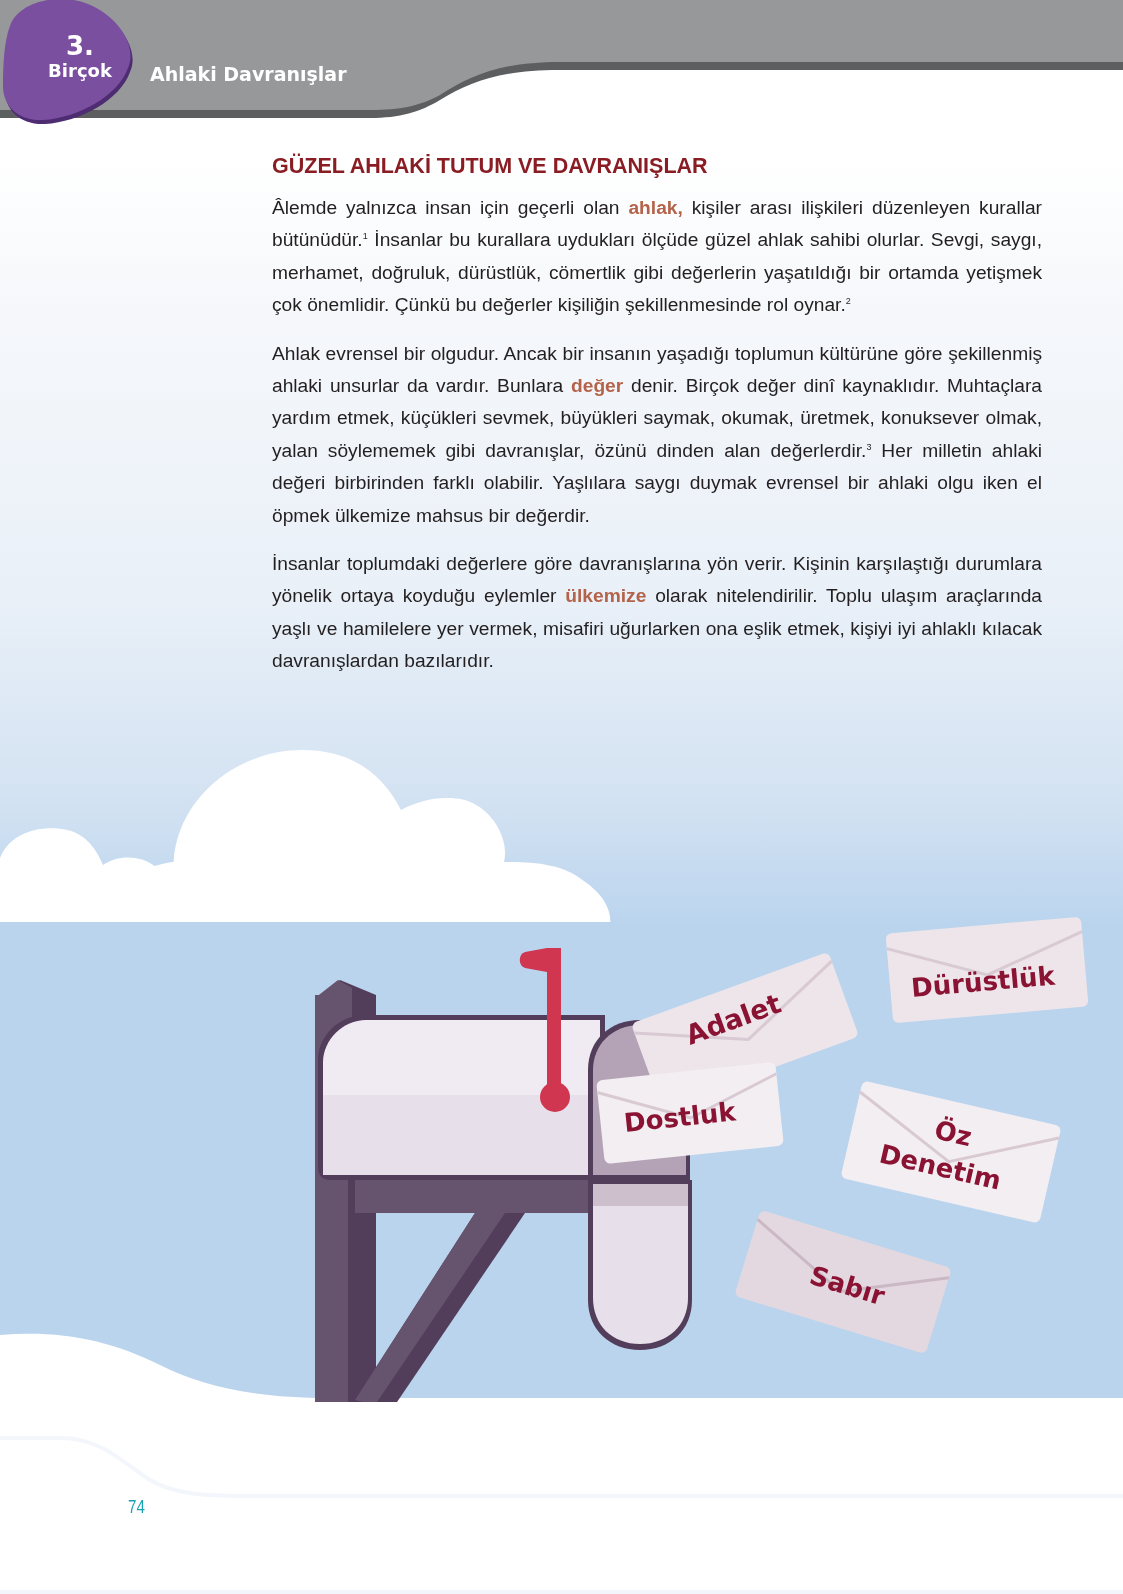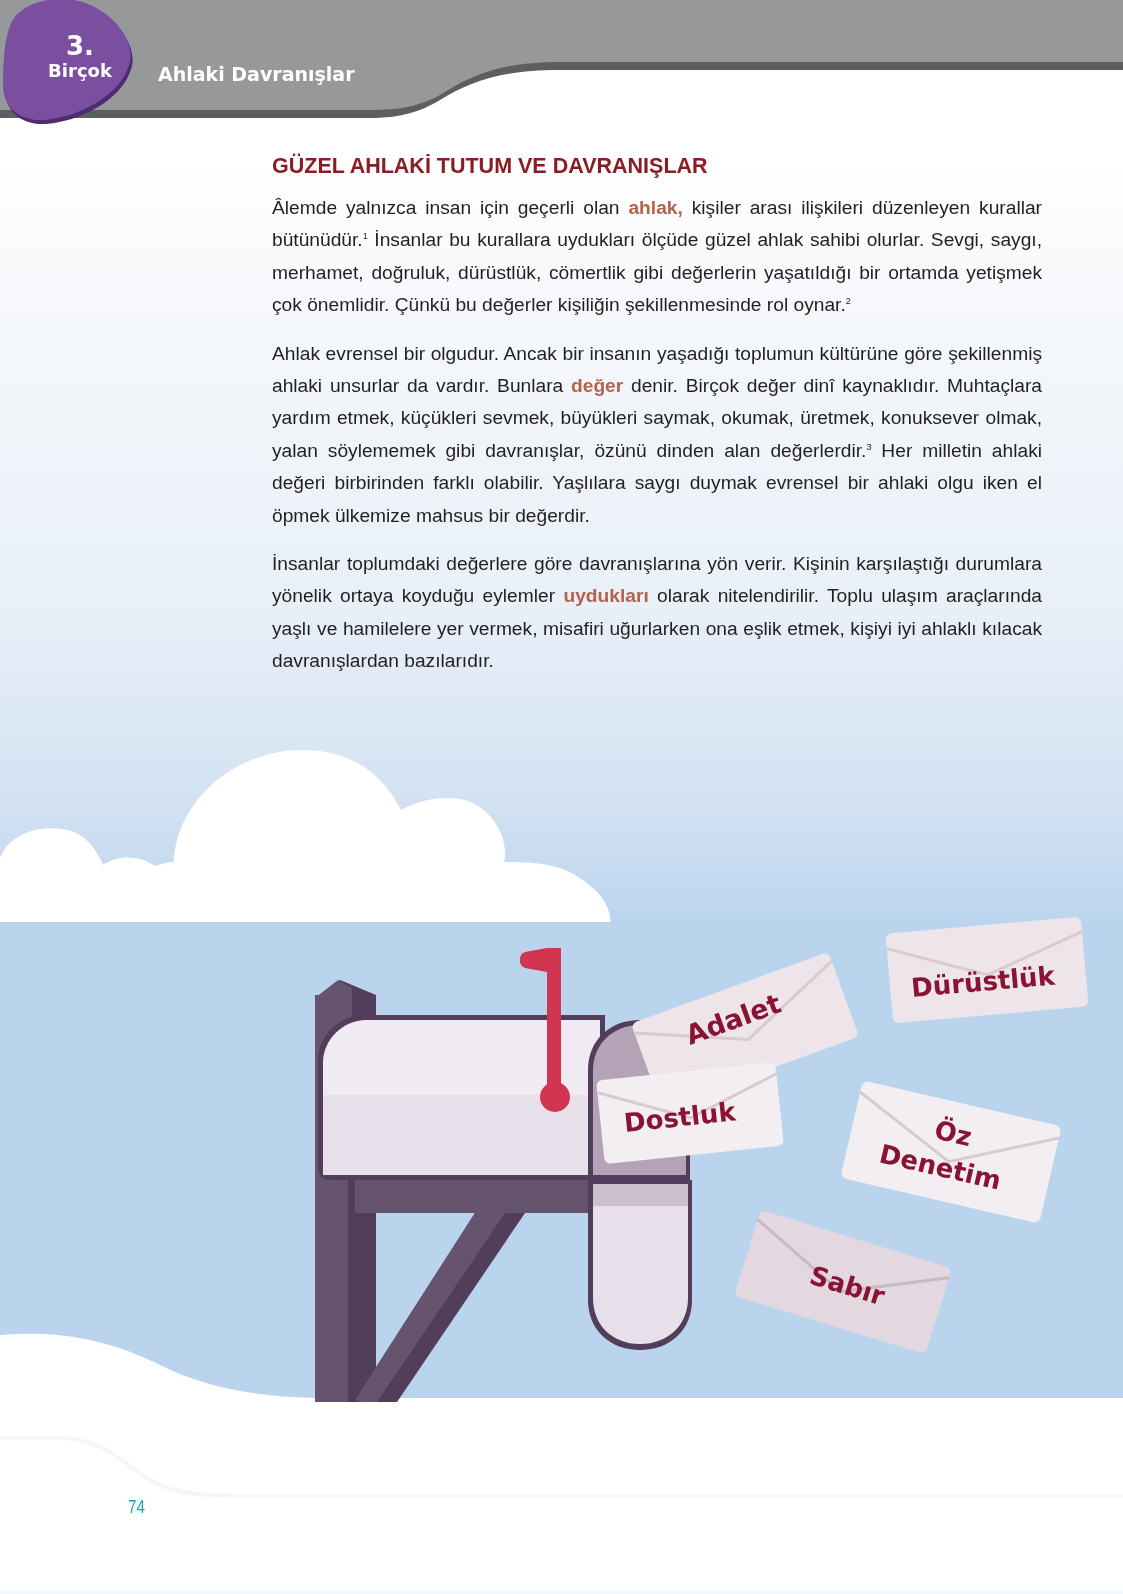--- a/index.html
+++ b/index.html
@@ -15,21 +15,21 @@
   }
   
   .header-svg { position: absolute; left: 0; top: 0; }
   .unit-badge {
     position: absolute; left: 40px; top: 32px; width: 80px; text-align: center;
     color: #ffffff; font-family: "DejaVu Sans", sans-serif; font-weight: bold;
   }
   .unit-number { font-size: 26px; line-height: 28px; display: block; }
   .unit-label { font-size: 18px; line-height: 22px; display: block; }
   .header-title {
-    position: absolute; left: 158px; top: 63px;
+    position: absolute; left: 150px; top: 63px;
     color: #ffffff; font-family: "DejaVu Sans", sans-serif; font-weight: bold; font-size: 19px;
   }
   
   .content {
     position: absolute; left: 272px; top: 152px; width: 770px;
     color: #231f20; font-size: 19.2px; line-height: 32.4px;
   }
   .section-title {
     color: #8a1c23; font-weight: bold; font-size: 21.5px; line-height: 28px;
     margin-bottom: 12px;
@@ -70,21 +70,21 @@
 </div>
 <div class="header-title">Ahlaki Davranışlar</div>
 
 <div class="content">
   <div class="section-title">GÜZEL AHLAKİ TUTUM VE DAVRANIŞLAR</div>
 
   <p class="para"><span>Âlemde yalnızca insan için geçerli olan </span><span class="kw">ahlak,</span><span> kişiler arası ilişkileri düzenleyen kurallar bütünüdür.</span><sup>1</sup><span> İnsanlar bu kurallara uydukları ölçüde güzel ahlak sahibi olurlar. Sevgi, saygı, merhamet, doğruluk, dürüstlük, cömertlik gibi değerlerin yaşatıldığı bir ortamda yetişmek çok önemlidir. Çünkü bu değerler kişiliğin şekil­lenmesinde rol oynar.</span><sup>2</sup></p>
 
   <p class="para"><span>Ahlak evrensel bir olgudur. Ancak bir insanın yaşadığı toplumun kültürüne göre şekillenmiş ahlaki unsurlar da vardır. Bunlara </span><span class="kw">değer</span><span> denir. Birçok değer dinî kaynaklıdır. Muhtaçlara yardım etmek, küçükleri sevmek, büyükleri saymak, okumak, üretmek, konuksever olmak, yalan söylememek gibi davranışlar, özü­nü dinden alan değerlerdir.</span><sup>3</sup><span> Her milletin ahlaki değeri birbirinden farklı olabilir. Yaşlılara saygı duymak evrensel bir ahlaki olgu iken el öpmek ülkemize mahsus bir değerdir.</span></p>
 
-  <p class="para"><span>İnsanlar toplumdaki değerlere göre davranışlarına yön verir. Kişinin karşılaştığı durumlara yönelik ortaya koyduğu eylemler </span><span class="kw">uydukları</span><span> olarak nitelendirilir. Toplu ulaşım araçlarında yaşlı ve hamilelere yer vermek, misafiri uğurlarken ona eşlik etmek, kişiyi iyi ahlaklı kılacak davranışlardan bazılarıdır.</span></p>
+  <p class="para"><span>İnsanlar toplumdaki değerlere göre davranışlarına yön verir. Kişinin karşılaştığı durumlara yönelik ortaya koyduğu eylemler </span><span class="kw">ülkemize</span><span> olarak nitelendirilir. Toplu ulaşım araçlarında yaşlı ve hamilelere yer vermek, misafiri uğurlarken ona eşlik etmek, kişiyi iyi ahlaklı kılacak davranışlardan bazılarıdır.</span></p>
 </div>
 
 <svg class="illus" width="1123" height="700" viewBox="0 720 1123 700">
 
   <rect x="0" y="922" width="1123" height="480" fill="#bad4ee"></rect>
 
   <g fill="#ffffff">
     <path d="M0 922 V858 C10 830 40 825 60 830 C80 835 88 855 92 865 C105 855 125 855 138 866 C150 862 155 862 155 862 C158 800 210 750 270 750 C310 750 340 770 358 810 C375 800 395 795 415 800 C440 808 455 840 450 862 C470 862 500 862 520 880 C540 895 545 910 545 922 Z" transform="translate(0,0) scale(1.12,1)"></path>
   </g>
 

